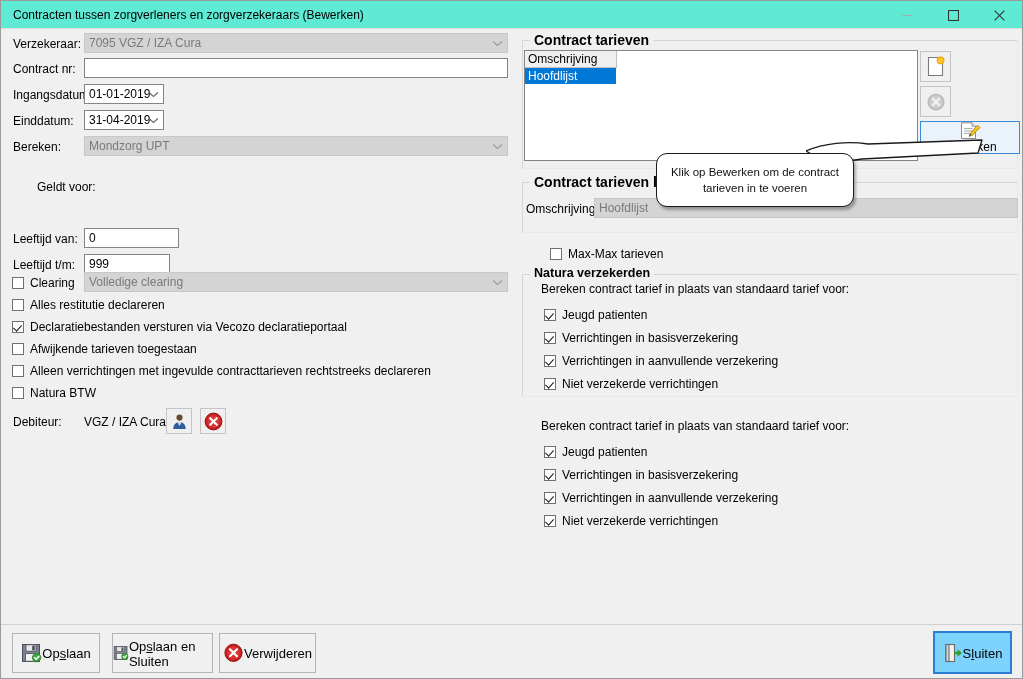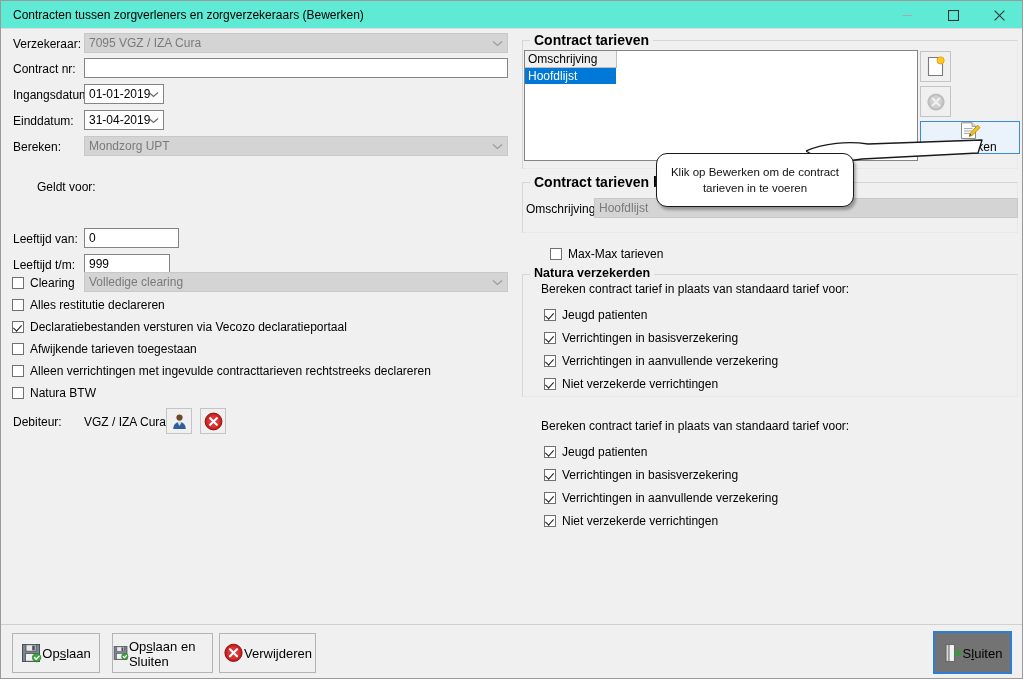--- a/index.html
+++ b/index.html
@@ -127,21 +127,21 @@
   .bottombar {
     position:absolute; left:0; top:623px; width:1021px; height:55px;
     background:#f0f0f0; border-top:1px solid #d0d0d0; box-sizing:border-box;
   }
   .bigbtn {
     position:absolute; box-sizing:border-box;
     background:#f0f0f0; border:1px solid #b4b4b4;
     display:flex; flex-direction:row; align-items:center; justify-content:center;
     font-size:13px; color:#000;
   }
-  .bigbtn.focus { border:2px solid #2a7fd4; background:#737373; }
+  .bigbtn.focus { border:2px solid #2a7fd4; background:#7dd3fc; }
   .bigbtn .blabel { margin-top:1px; }
   .u { text-decoration: underline; }
 
   
   .callout {
     position:absolute; z-index:40;
   }
   .callout .bubble {
     position:absolute; left:0; top:12px; width:198px; height:54px;
     background:#fff; border:1.4px solid #1a1a1a; border-radius:11px;

